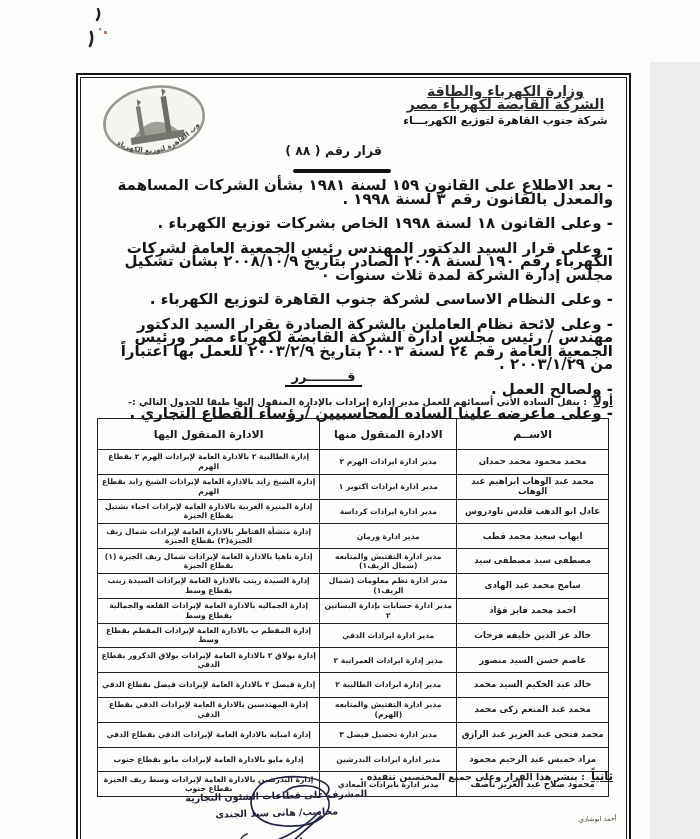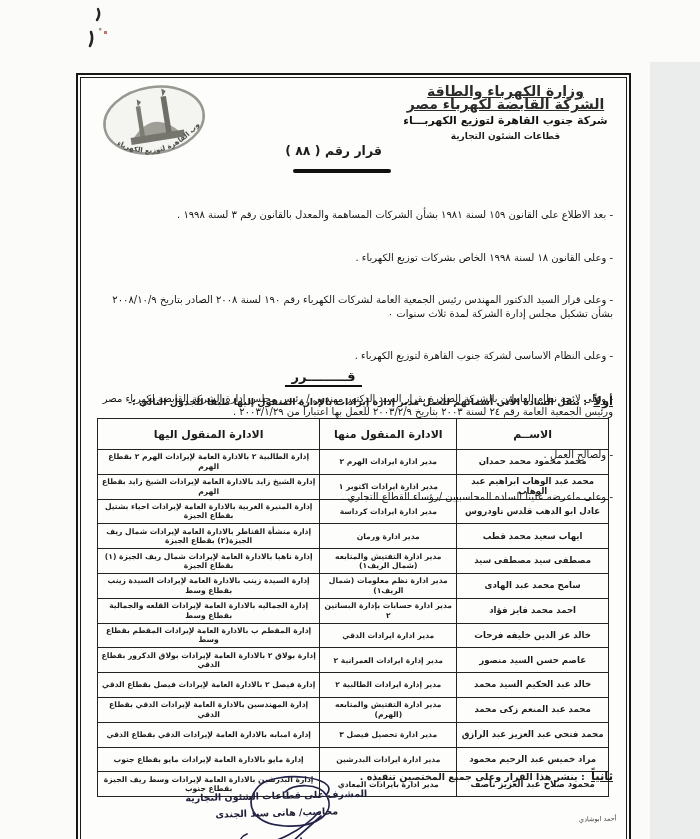--- a/index.html
+++ b/index.html
@@ -19,21 +19,21 @@
   .hdr-text{position:absolute;top:7px;right:18px;width:205px;text-align:center;direction:rtl;}
   .hdr-line1,.hdr-line2{font-size:14px;font-weight:bold;color:#2b2b2b;line-height:13px;text-decoration:underline;}
   .hdr-line3{font-size:11px;font-weight:bold;color:#111;line-height:16px;margin-top:2px;}
   .hdr-line4{font-size:9px;font-weight:bold;color:#1e1e1e;line-height:14px;}
   .seal{position:absolute;top:4px;left:18px;}
   .decree-no{position:absolute;top:65px;left:0;right:40px;text-align:center;font-size:12.5px;font-weight:bold;direction:rtl;}
   .decree-date{position:absolute;top:70px;left:0;right:40px;text-align:center;font-size:11px;font-weight:bold;direction:rtl;}
   .divider{position:absolute;top:91px;left:212px;width:98px;height:4px;background:#101010;border-radius:2px;}
   
   .preamble{position:absolute;top:101px;right:13px;left:15px;direction:rtl;text-align:right;}
-  .preamble .bullet{font-size:10px;font-weight:normal;line-height:13.5px;margin-bottom:11px;color:#161616;margin-top:29px;}
+  .preamble .bullet{font-size:15px;font-weight:bold;line-height:13.5px;margin-bottom:11px;color:#161616;}
   
   .qarrar-wrap{position:absolute;top:281px;left:0;right:60px;text-align:center;}
   .qarrar{display:inline-block;font-size:13px;font-weight:bold;border-bottom:2px solid #101010;padding:0 6px 1px;direction:rtl;margin-top:10px;}
   .clause{position:absolute;right:13px;left:15px;direction:rtl;text-align:right;font-size:9.5px;font-weight:bold;}
   .clause-1{top:316px;}
   .clause-2{top:691px;}
   .clause-label{font-size:11.5px;font-weight:bold;text-decoration:underline;margin-left:3px;}
   
   .transfer-table{
     position:absolute;top:340px;left:16px;width:512px;
@@ -81,21 +81,20 @@
         <text font-size="7" fill="#4c4c46" font-weight="bold">
           <textPath id="seal-textpath" href="#seal-arc" startOffset="4">شركة جنوب القاهرة لتوزيع الكهرباء</textPath>
         </text>
       </g>
     </svg>
 
     <div class="hdr-text">
       <div class="hdr-line1">وزارة الكهرباء والطاقة</div>
       <div class="hdr-line2">الشركة القابضة لكهرباء مصر</div>
       <div class="hdr-line3">شركة جنوب القاهرة لتوزيع الكهربـــاء</div>
-      <div class="hdr-line4">قطاعات الشئون التجارية</div>
     </div>
 
     <div class="decree-no">قرار رقم ( ٨٨ )</div>
     <div class="divider"></div>
 
     <div class="preamble" id="preamble">
         <div class="bullet">- بعد الاطلاع على القانون ١٥٩ لسنة ١٩٨١ بشأن الشركات المساهمة والمعدل بالقانون رقم ٣ لسنة ١٩٩٨ .</div>
         <div class="bullet">- وعلى القانون ١٨ لسنة ١٩٩٨ الخاص بشركات توزيع الكهرباء .</div>
         <div class="bullet">- وعلى قرار السيد الدكتور المهندس رئيس الجمعية العامة لشركات الكهرباء رقم ١٩٠ لسنة ٢٠٠٨ الصادر بتاريخ ٢٠٠٨/١٠/٩ بشأن تشكيل مجلس إدارة الشركة لمدة ثلاث سنوات ٠</div>
         <div class="bullet">- وعلى النظام الاساسى لشركة جنوب القاهرة لتوزيع الكهرباء .</div>

